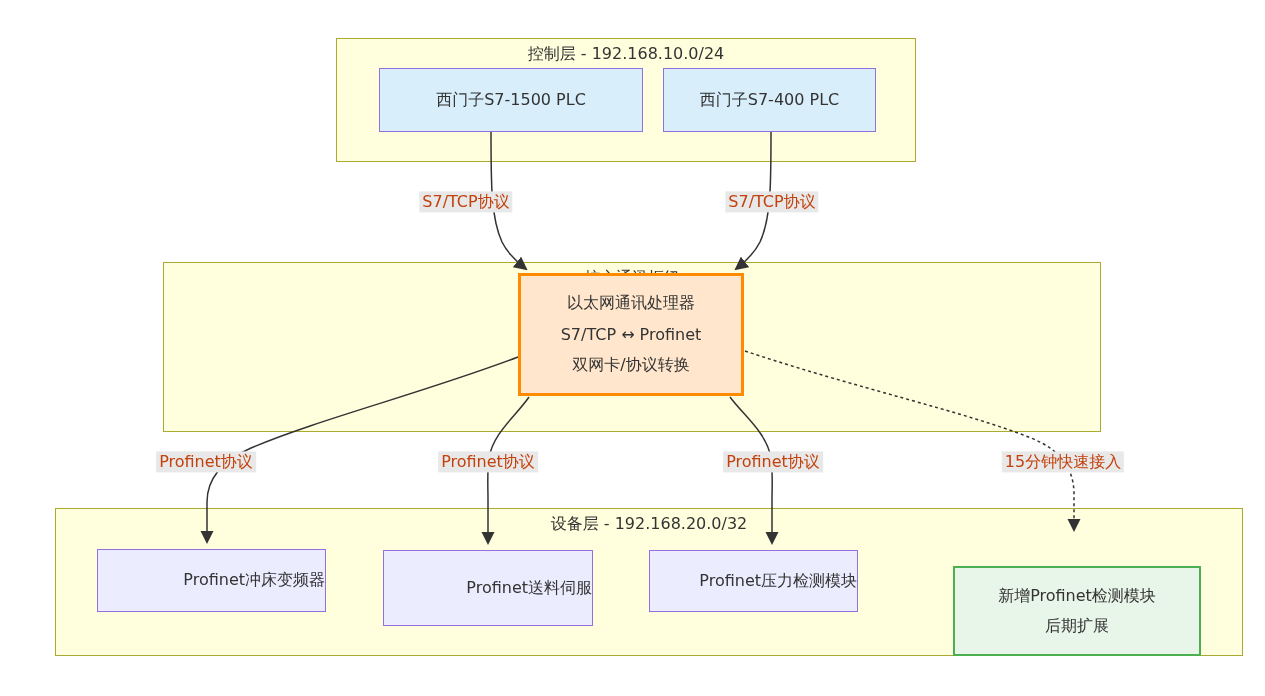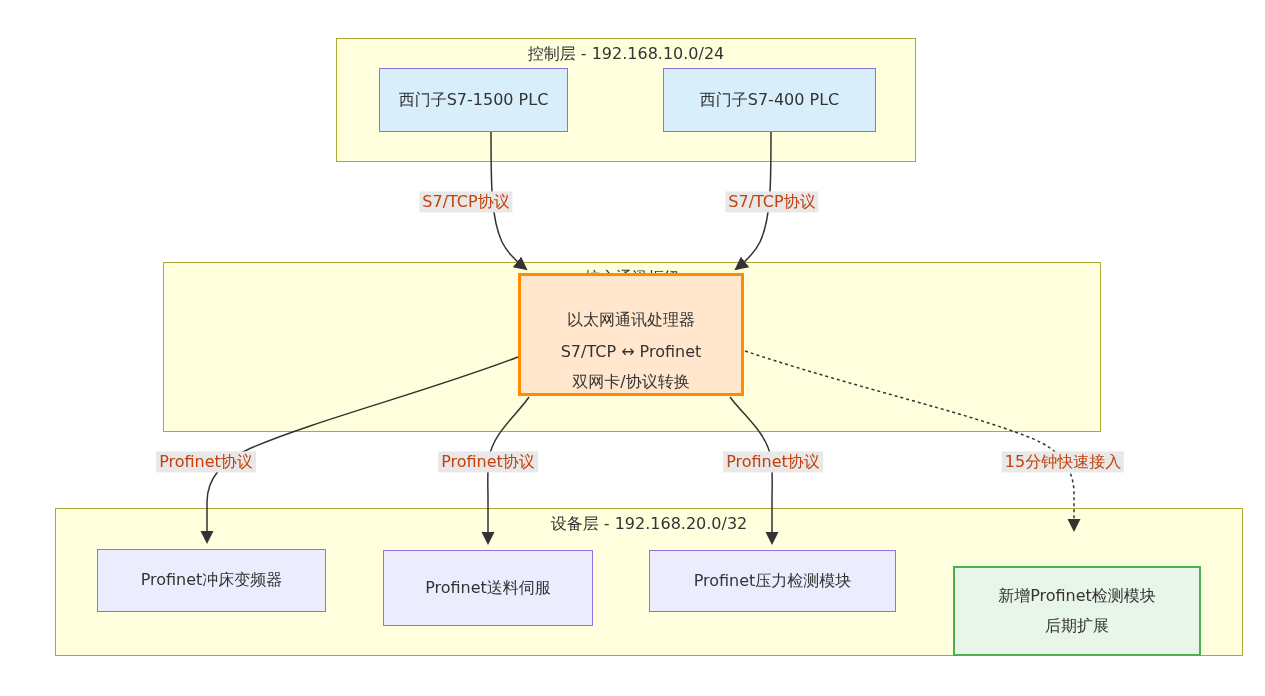--- a/index.html
+++ b/index.html
@@ -14,21 +14,21 @@
     position:absolute;top:5px;left:0;right:0;text-align:center;
     font-size:16px;color:#333;white-space:nowrap;z-index:1;
   }
   svg.edges{position:absolute;left:0;top:0;z-index:2;}
   .node{
     position:absolute;display:flex;align-items:center;justify-content:center;
     font-size:16px;text-align:center;z-index:3;box-sizing:border-box;
     white-space:nowrap;
   }
   .node.blue{background:#d8effb;border:1px solid #9370db;}
-  .node.purple{background:#ececff;border:1px solid #9370db;}
+  .node.purple{background:#ececff;border:1px solid #9370db;justify-content:flex-end;}
   .node.orange{background:#ffe6cc;border:3px solid #ff8c00;flex-direction:column;row-gap:11px;}
   .node.green{background:#e8f5e9;border:2px solid #4caf50;flex-direction:column;row-gap:9px;}
   .edge-label{
     position:absolute;transform:translate(-50%,-50%);
     background:#e8e8e8;color:#c2410c;font-size:16px;line-height:1.2;
     padding:1px 3px;white-space:nowrap;z-index:4;
   }
 </style>
 </head>
 <body>
@@ -54,43 +54,43 @@
       </marker>
     </defs>
     <path d="M475,132 C475,185 475,218 486,242 C492,254 501,262 510,269" fill="none" stroke="#333333" stroke-width="1.5" marker-end="url(#arrow)"></path>
     <path d="M755,132 C755,185 755,218 744,242 C738,254 729,262 720,269" fill="none" stroke="#333333" stroke-width="1.5" marker-end="url(#arrow)"></path>
     <path d="M502,357 C410,392 300,420 235,448 C208,460 191,478 191,502 L191,542" fill="none" stroke="#333333" stroke-width="1.5" marker-end="url(#arrow)"></path>
     <path d="M513,397 C500,416 477,433 473,458 C471,472 472,486 472,500 L472,543" fill="none" stroke="#333333" stroke-width="1.5" marker-end="url(#arrow)"></path>
     <path d="M714,397 C728,416 751,433 755,458 C757,472 756,486 756,500 L756,543" fill="none" stroke="#333333" stroke-width="1.5" marker-end="url(#arrow)"></path>
     <path d="M729,351 C840,388 950,412 1015,438 C1045,450 1057,468 1058,492 L1058,530" fill="none" stroke="#333333" stroke-width="1.5" stroke-dasharray="3 3" marker-end="url(#arrow)"></path>
   </svg>
 
-  <div class="node blue" style="left:363px;top:68px;width:189px;height:64px;">
+  <div class="node blue" style="left:363px;top:68px;width:264px;height:64px;">
     <span>西门子S7-1500 PLC</span>
   </div>
 
   <div class="node blue" style="left:647px;top:68px;width:213px;height:64px;">
     <span>西门子S7-400 PLC</span>
   </div>
 
-  <div class="node orange" style="left:502px;top:273px;width:226px;height:123px;justify-content:flex-end;">
+  <div class="node orange" style="left:502px;top:273px;width:226px;height:123px;">
     <span>以太网通讯处理器</span>
     <span>S7/TCP ↔ Profinet</span>
     <span>双网卡/协议转换</span>
   </div>
 
   <div class="node purple" style="left:81px;top:549px;width:229px;height:63px;">
     <span>Profinet冲床变频器</span>
   </div>
 
   <div class="node purple" style="left:367px;top:550px;width:210px;height:76px;">
     <span>Profinet送料伺服</span>
   </div>
 
-  <div class="node purple" style="left:633px;top:550px;width:247px;height:62px;">
+  <div class="node purple" style="left:633px;top:550px;width:209px;height:62px;">
     <span>Profinet压力检测模块</span>
   </div>
 
   <div class="node green" style="left:937px;top:566px;width:248px;height:90px;">
     <span>新增Profinet检测模块</span>
     <span>后期扩展</span>
   </div>
 
   <div class="edge-label" style="left:450px;top:202px;">S7/TCP协议</div>
   <div class="edge-label" style="left:756px;top:202px;">S7/TCP协议</div>

